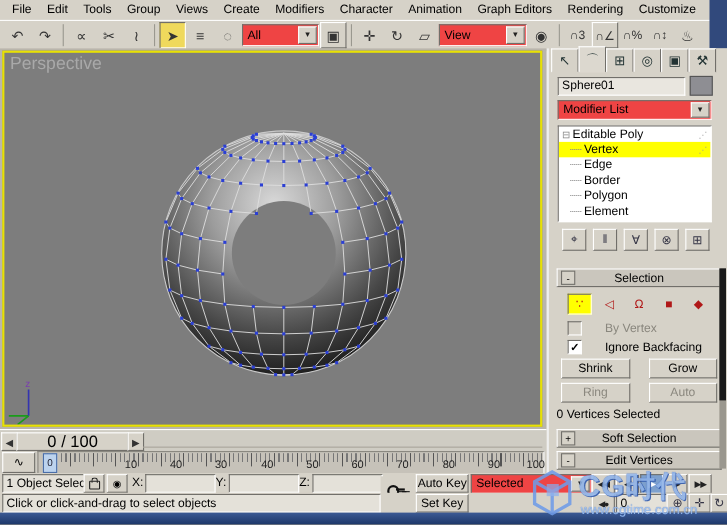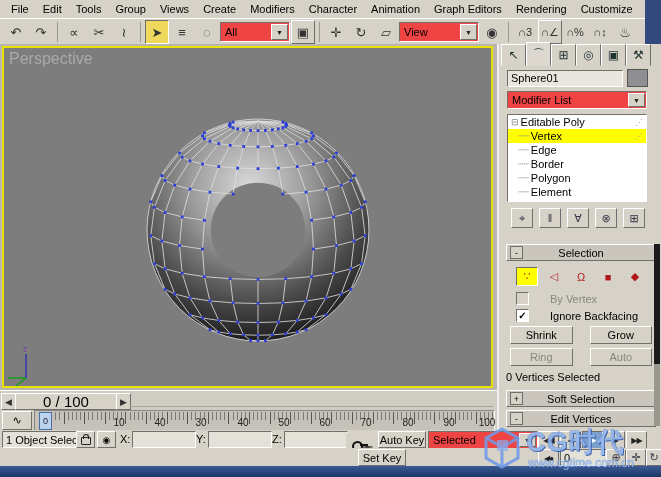--- a/index.html
+++ b/index.html
@@ -578,21 +578,22 @@
       <span class="arrow">▼</span>
     </span>
     <span class="btn abs play-btn" style="left:538px;">◀◀</span>
     <span class="btn abs play-btn" style="left:560px;">◀|</span>
     <span class="btn abs play-btn pressed" style="left:582px;">▶</span>
     <span class="btn abs play-btn" style="left:604px;">|▶</span>
     <span class="btn abs play-btn" style="left:626px;">▶▶</span>
   </div>
 
   <div class="row2">
-    <span class="btn abs" style="left:358px;width:46px;">Set Key</span>
+    <span class="field abs" style="left:2px;width:336px;">Click or click-and-drag to select objects</span>
+    <span class="btn abs" style="left:378px;width:46px;">Set Key</span>
     <span class="btn abs play-btn" style="left:538px;">◀●</span>
     <span class="field abs" style="left:560px;width:42px;">0</span>
     <span class="btn abs nav-btn" style="left:606px;width:18px;">⊕</span>
     <span class="btn abs nav-btn" style="left:626px;width:18px;">✛</span>
     <span class="btn abs nav-btn" style="left:646px;width:14px;">↻</span>
   </div>
 
   <div class="navy"></div>
 
   <div class="cmd">

